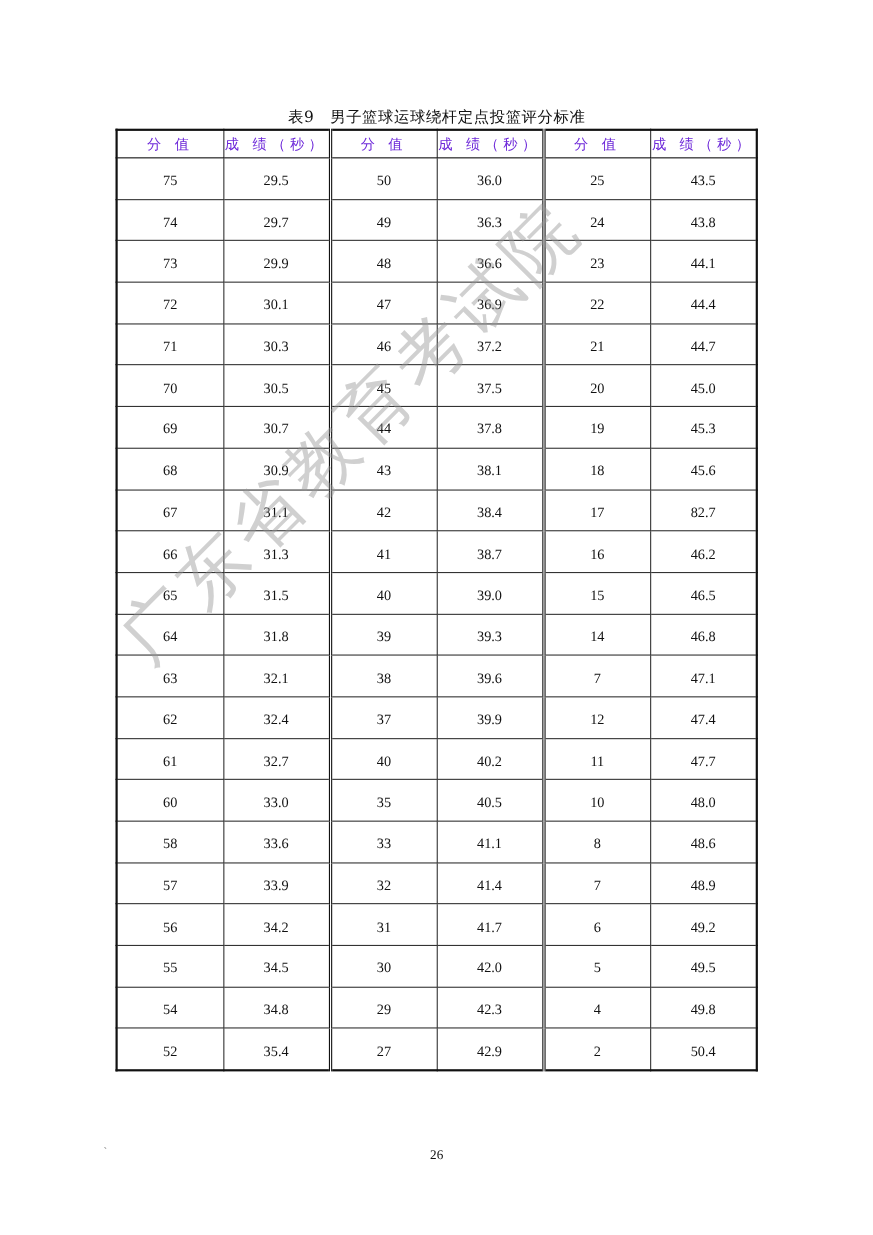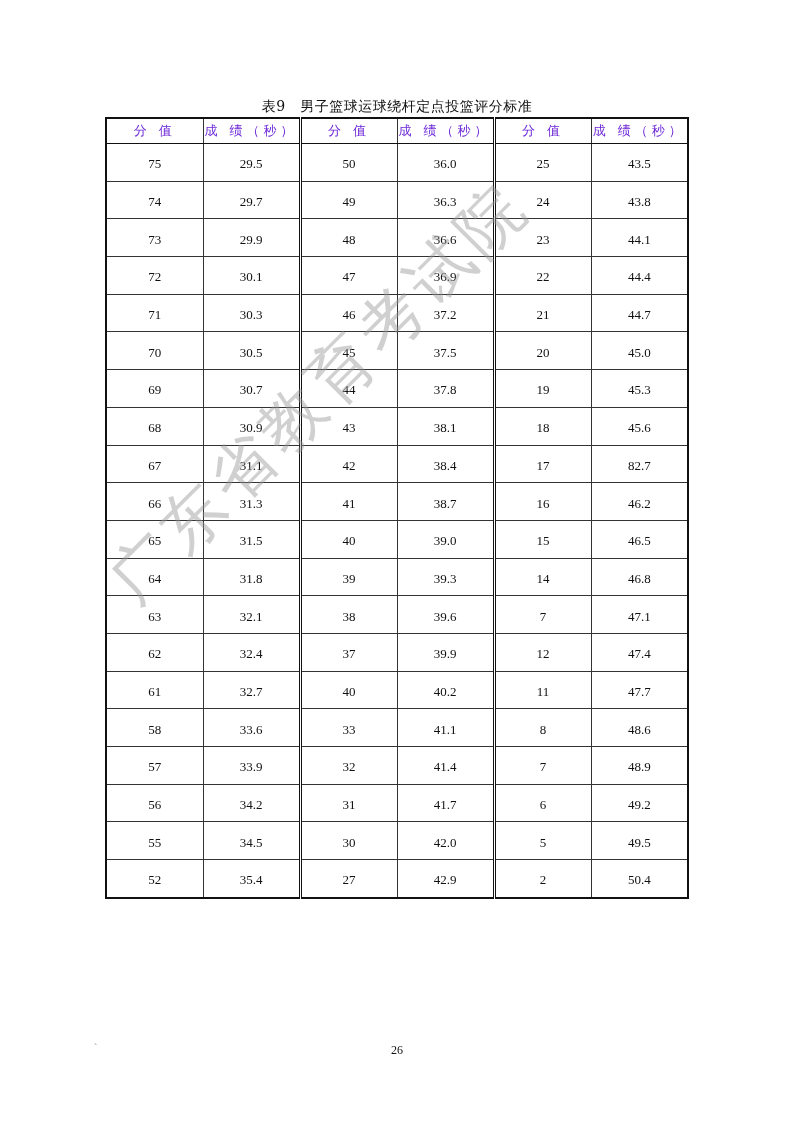--- a/index.html
+++ b/index.html
@@ -146,20 +146,28 @@
       </tr>
       <tr>
         <td class="num">61</td>
         <td class="num dsep">32.7</td>
         <td class="num">40</td>
         <td class="num dsep">40.2</td>
         <td class="num">11</td>
         <td class="num">47.7</td>
       </tr>
       <tr>
+        <td class="num">60</td>
+        <td class="num dsep">33.0</td>
+        <td class="num">35</td>
+        <td class="num dsep">40.5</td>
+        <td class="num">10</td>
+        <td class="num">48.0</td>
+      </tr>
+      <tr>
         <td class="num">58</td>
         <td class="num dsep">33.6</td>
         <td class="num">33</td>
         <td class="num dsep">41.1</td>
         <td class="num">8</td>
         <td class="num">48.6</td>
       </tr>
       <tr>
         <td class="num">57</td>
         <td class="num dsep">33.9</td>
@@ -178,20 +186,28 @@
       </tr>
       <tr>
         <td class="num">55</td>
         <td class="num dsep">34.5</td>
         <td class="num">30</td>
         <td class="num dsep">42.0</td>
         <td class="num">5</td>
         <td class="num">49.5</td>
       </tr>
       <tr>
+        <td class="num">54</td>
+        <td class="num dsep">34.8</td>
+        <td class="num">29</td>
+        <td class="num dsep">42.3</td>
+        <td class="num">4</td>
+        <td class="num">49.8</td>
+      </tr>
+      <tr>
         <td class="num">52</td>
         <td class="num dsep">35.4</td>
         <td class="num">27</td>
         <td class="num dsep">42.9</td>
         <td class="num">2</td>
         <td class="num">50.4</td>
       </tr>
     </tbody>
 </table>
 

